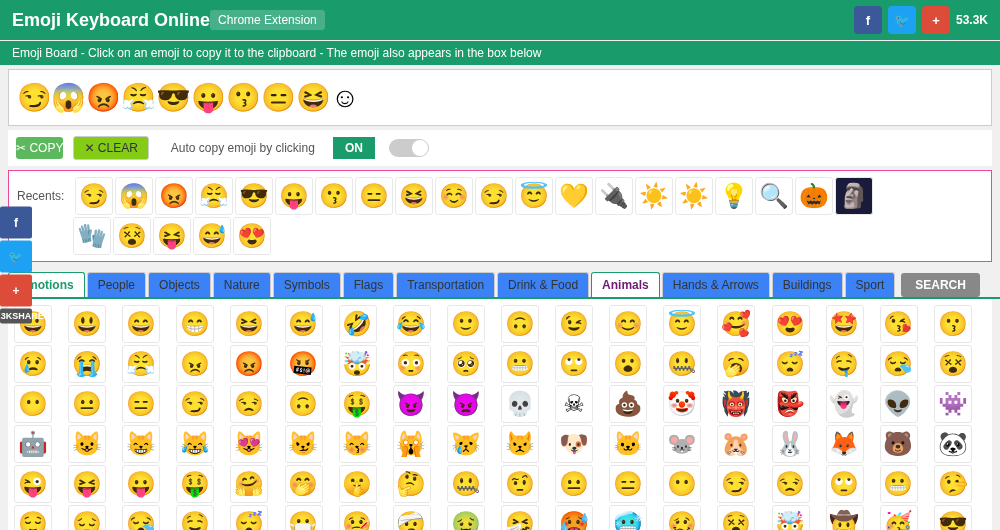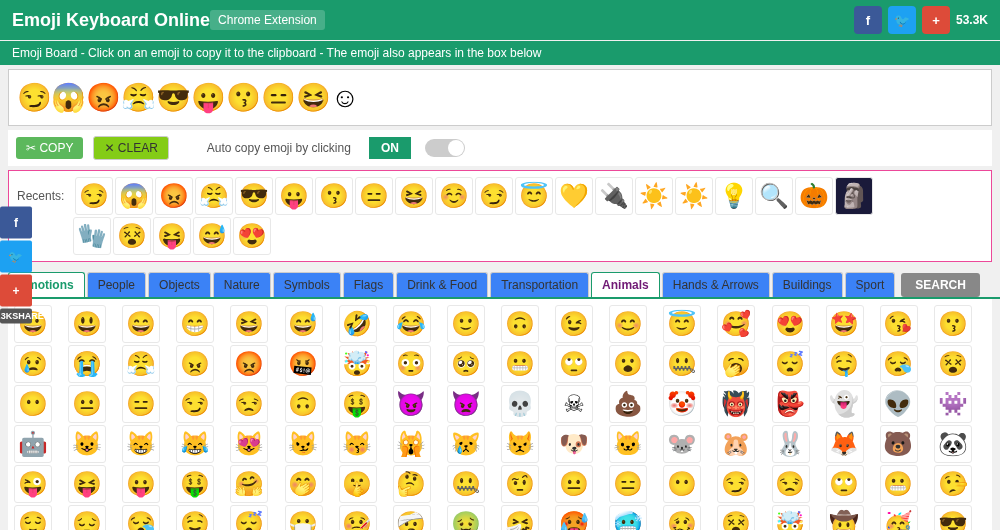--- a/index.html
+++ b/index.html
@@ -43,41 +43,41 @@
       align-items: center;
       gap: 10px;
       padding: 6px 8px;
       background: white;
       margin: 0 8px 4px;
     }
     .copy-btn {
       background: #5cb85c;
       color: white;
       border: none;
-      padding: 4px 10px;
+      padding: 4px 0;
       border-radius: 3px;
       cursor: pointer;
       font-size: 12px;
       display: flex;
       align-items: flex-end;
       gap: 4px;
     }
     .clear-btn {
       background: #84cc16;
       color: #333;
       border: 1px solid #ccc;
       padding: 4px 10px;
       border-radius: 3px;
       cursor: pointer;
       font-size: 12px;
       display: flex;
       align-items: center;
       gap: 4px;
     }
-    .auto-copy-label { margin-left: 28px; font-size: 12px; color: #555; }
+    .auto-copy-label { margin-left: 12px; font-size: 12px; color: #555; }
     .toggle-on {
       background: #1a9b6c;
       color: white;
       border: none;
       padding: 4px 12px;
       border-radius: 0;
       font-size: 12px;
       font-weight: bold;
       margin-left: 8px;
     }
@@ -275,22 +275,22 @@
   </div>
 </div>
 
 <div id="tabs">
   <div class="tab active">Emotions</div>
   <div class="tab">People</div>
   <div class="tab">Objects</div>
   <div class="tab">Nature</div>
   <div class="tab">Symbols</div>
   <div class="tab">Flags</div>
+  <div class="tab">Transportation</div>
   <div class="tab">Drink &amp; Food</div>
-  <div class="tab">Transportation</div>
   <div class="tab animals">Animals</div>
   <div class="tab">Hands &amp; Arrows</div>
   <div class="tab">Buildings</div>
   <div class="tab">Sport</div>
   <button class="search-tab">SEARCH</button>
 </div>
 
 <div id="emoji-grid">
 <div class="emoji-cell">😀</div>
     <div class="emoji-cell">😃</div>

